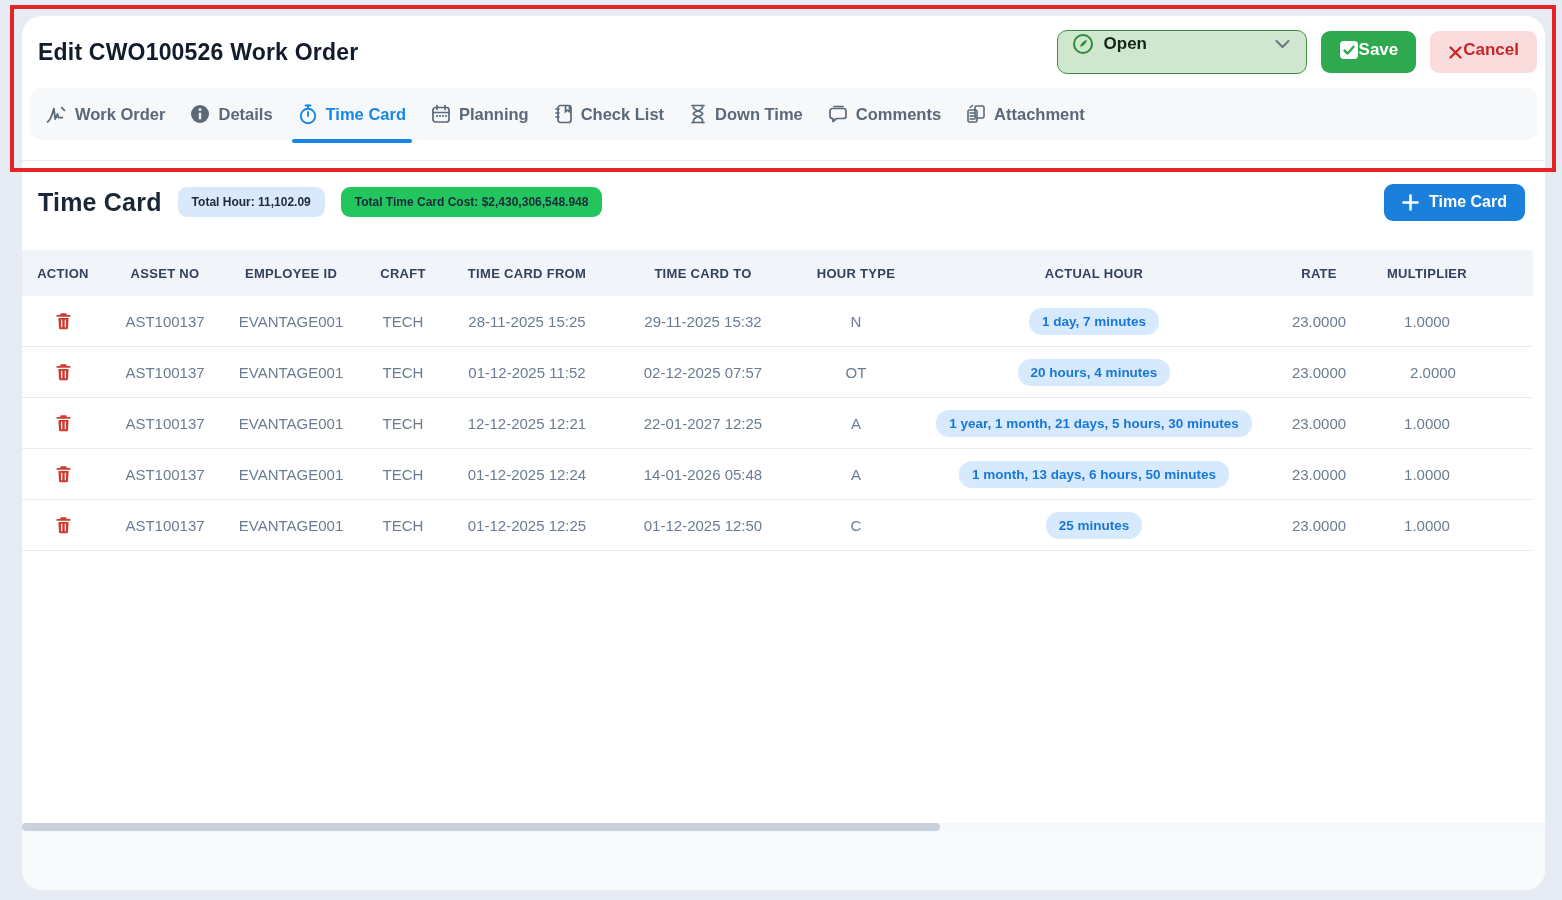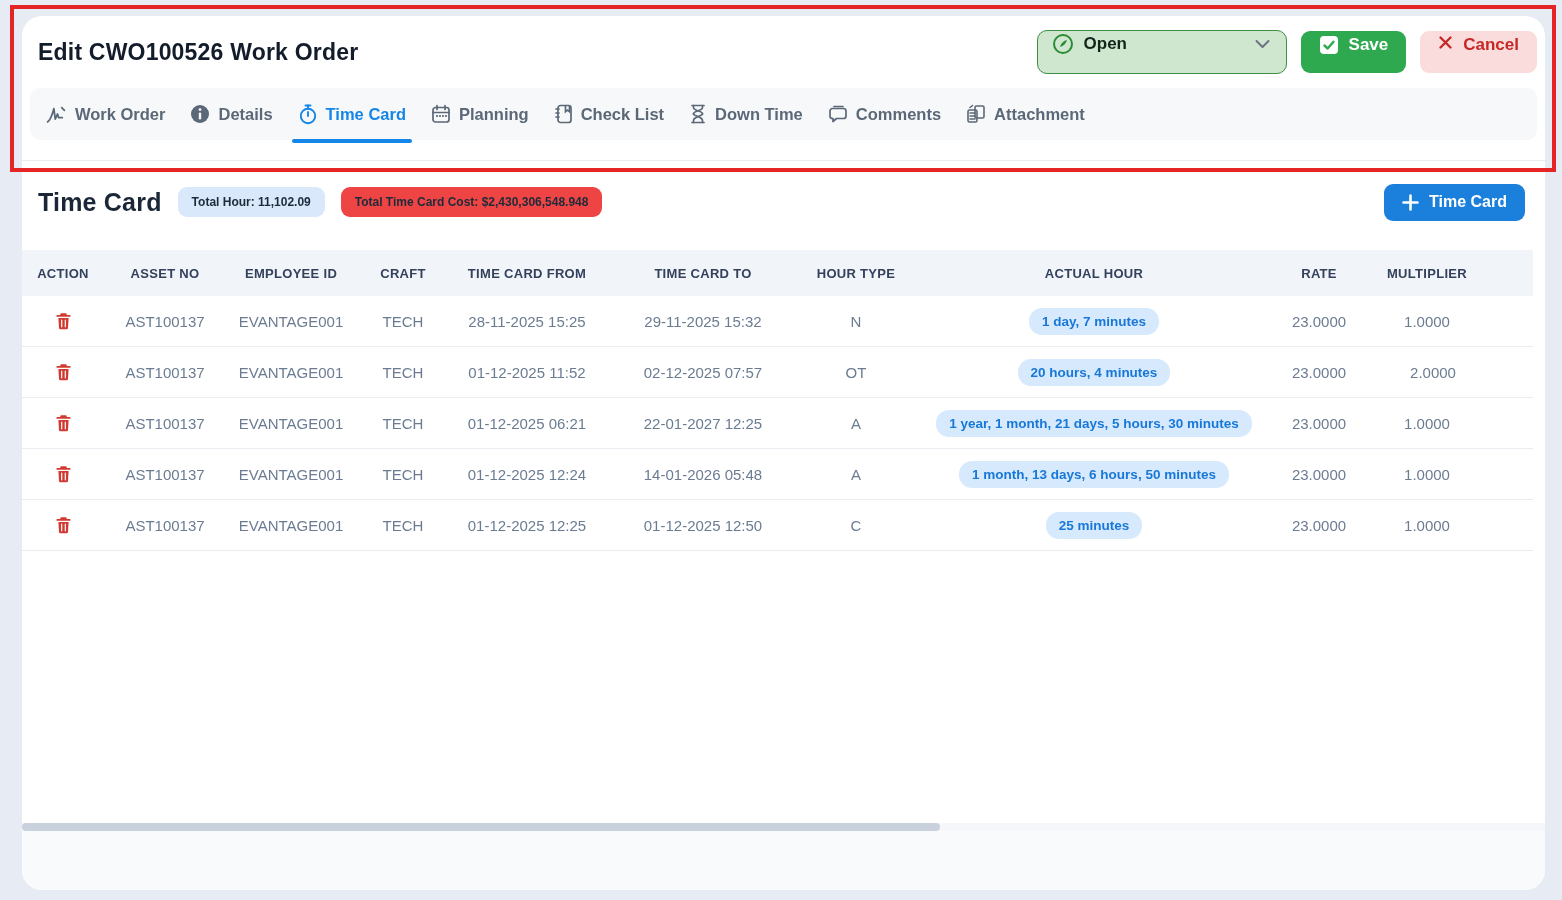--- a/index.html
+++ b/index.html
@@ -28,22 +28,22 @@
   .page-title { font-size:23px; font-weight:700; color:#121c2b; letter-spacing:.2px; }
   .header-actions { margin-left:auto; display:flex; align-items:center; gap:14px; }
   .status-select {
     width:250px; height:44px; background:#cfe7cf; border:1.5px solid #3e8e41;
     border-radius:10px; display:flex; align-items:center; padding:0 16px 17px 14px;
     cursor:pointer; gap:10px;
   }
   .status-label { font-size:17px; font-weight:700; color:#14251a; }
   .status-chevron { margin-left:auto; display:flex; }
   .btn {
-    height:42px; border:none; border-radius:9px; display:flex; align-items:flex-start;
-    gap:10px; padding:4px 18px; font-size:17px; font-weight:700; cursor:pointer;
+    height:42px; border:none; border-radius:9px; display:flex; align-items:flex-end;
+    padding:13px 18px; font-size:17px; font-weight:700; cursor:pointer;
     font-family:"Liberation Sans", sans-serif;
   }
   .btn-save { background:#2fa94f; color:#ffffff; }
   .btn-cancel { background:#fbdcdc; color:#c62828; }
   
   .tab-bar {
     position:absolute; left:8px; right:8px; top:72px; height:52px;
     background:#f7f8fa; border-radius:10px; display:flex; align-items:center;
     gap:25px; padding:0 16px;
   }
@@ -62,21 +62,21 @@
     position:absolute; left:0; right:0; top:144px; height:1px; background:#e8ebf0;
   }
   
   .section-row {
     position:absolute; left:16px; right:20px; top:164px; height:44px;
     display:flex; align-items:center; gap:16px;
   }
   .section-title { font-size:25px; font-weight:800; color:#1b2737; letter-spacing:.2px; }
   .chip { font-size:12px; font-weight:600; color:#1c2b3a; padding:8px 14px; border-radius:9px; white-space:nowrap; }
   .chip-blue { background:#d9e8fa; }
-  .chip-green { background:#ef4444; }
+  .chip-green { background:#22c55e; }
   .btn-add {
     margin-left:auto; height:37px; background:#1b7fdc; color:#fff; border:none;
     border-radius:9px; display:flex; align-items:center; gap:10px; padding:0 18px;
     font-size:16px; font-weight:700; cursor:pointer; font-family:"Liberation Sans", sans-serif;
   }
   
   .table-wrap {
     position:absolute; left:0; right:12px; top:234px; overflow:hidden;
   }
   .t-row { display:flex; width:1618px; }
@@ -333,21 +333,21 @@
           <svg width="17" height="18" viewBox="0 0 17 18">
             <path d="M6.3 1.2 h4.4 a1 1 0 0 1 1 1 v.8 h3 a.9.9 0 0 1 0 1.8 h-12.4 a.9.9 0 0 1 0 -1.8 h3 v-.8 a1 1 0 0 1 1 -1 z" fill="#d03a30"></path>
             <path d="M3.4 6 h10.2 l-.6 10 a1.3 1.3 0 0 1 -1.3 1.2 h-6.4 a1.3 1.3 0 0 1 -1.3 -1.2 z" fill="#d03a30"></path>
             <path d="M6.7 8.2 v6.6 M10.3 8.2 v6.6" stroke="#ffffff" stroke-width="1.2" stroke-linecap="round"></path>
           </svg>
         </button>
       </span>
       <span class="cell c1">AST100137</span>
       <span class="cell c2">EVANTAGE001</span>
       <span class="cell c3">TECH</span>
-      <span class="cell c4">01-12-2025 06:21</span>
+      <span class="cell c4">12-12-2025 12:21</span>
       <span class="cell c5">22-01-2027 12:25</span>
       <span class="cell c6">A</span>
       <span class="cell c7">
           <span class="pill">1 year, 1 month, 21 days, 5 hours, 30 minutes</span>
         </span>
       <span class="cell c8">23.0000</span>
       <span class="cell c9">1.0000</span>
       <span class="cell c10">1.0000</span>
     </div>
 

